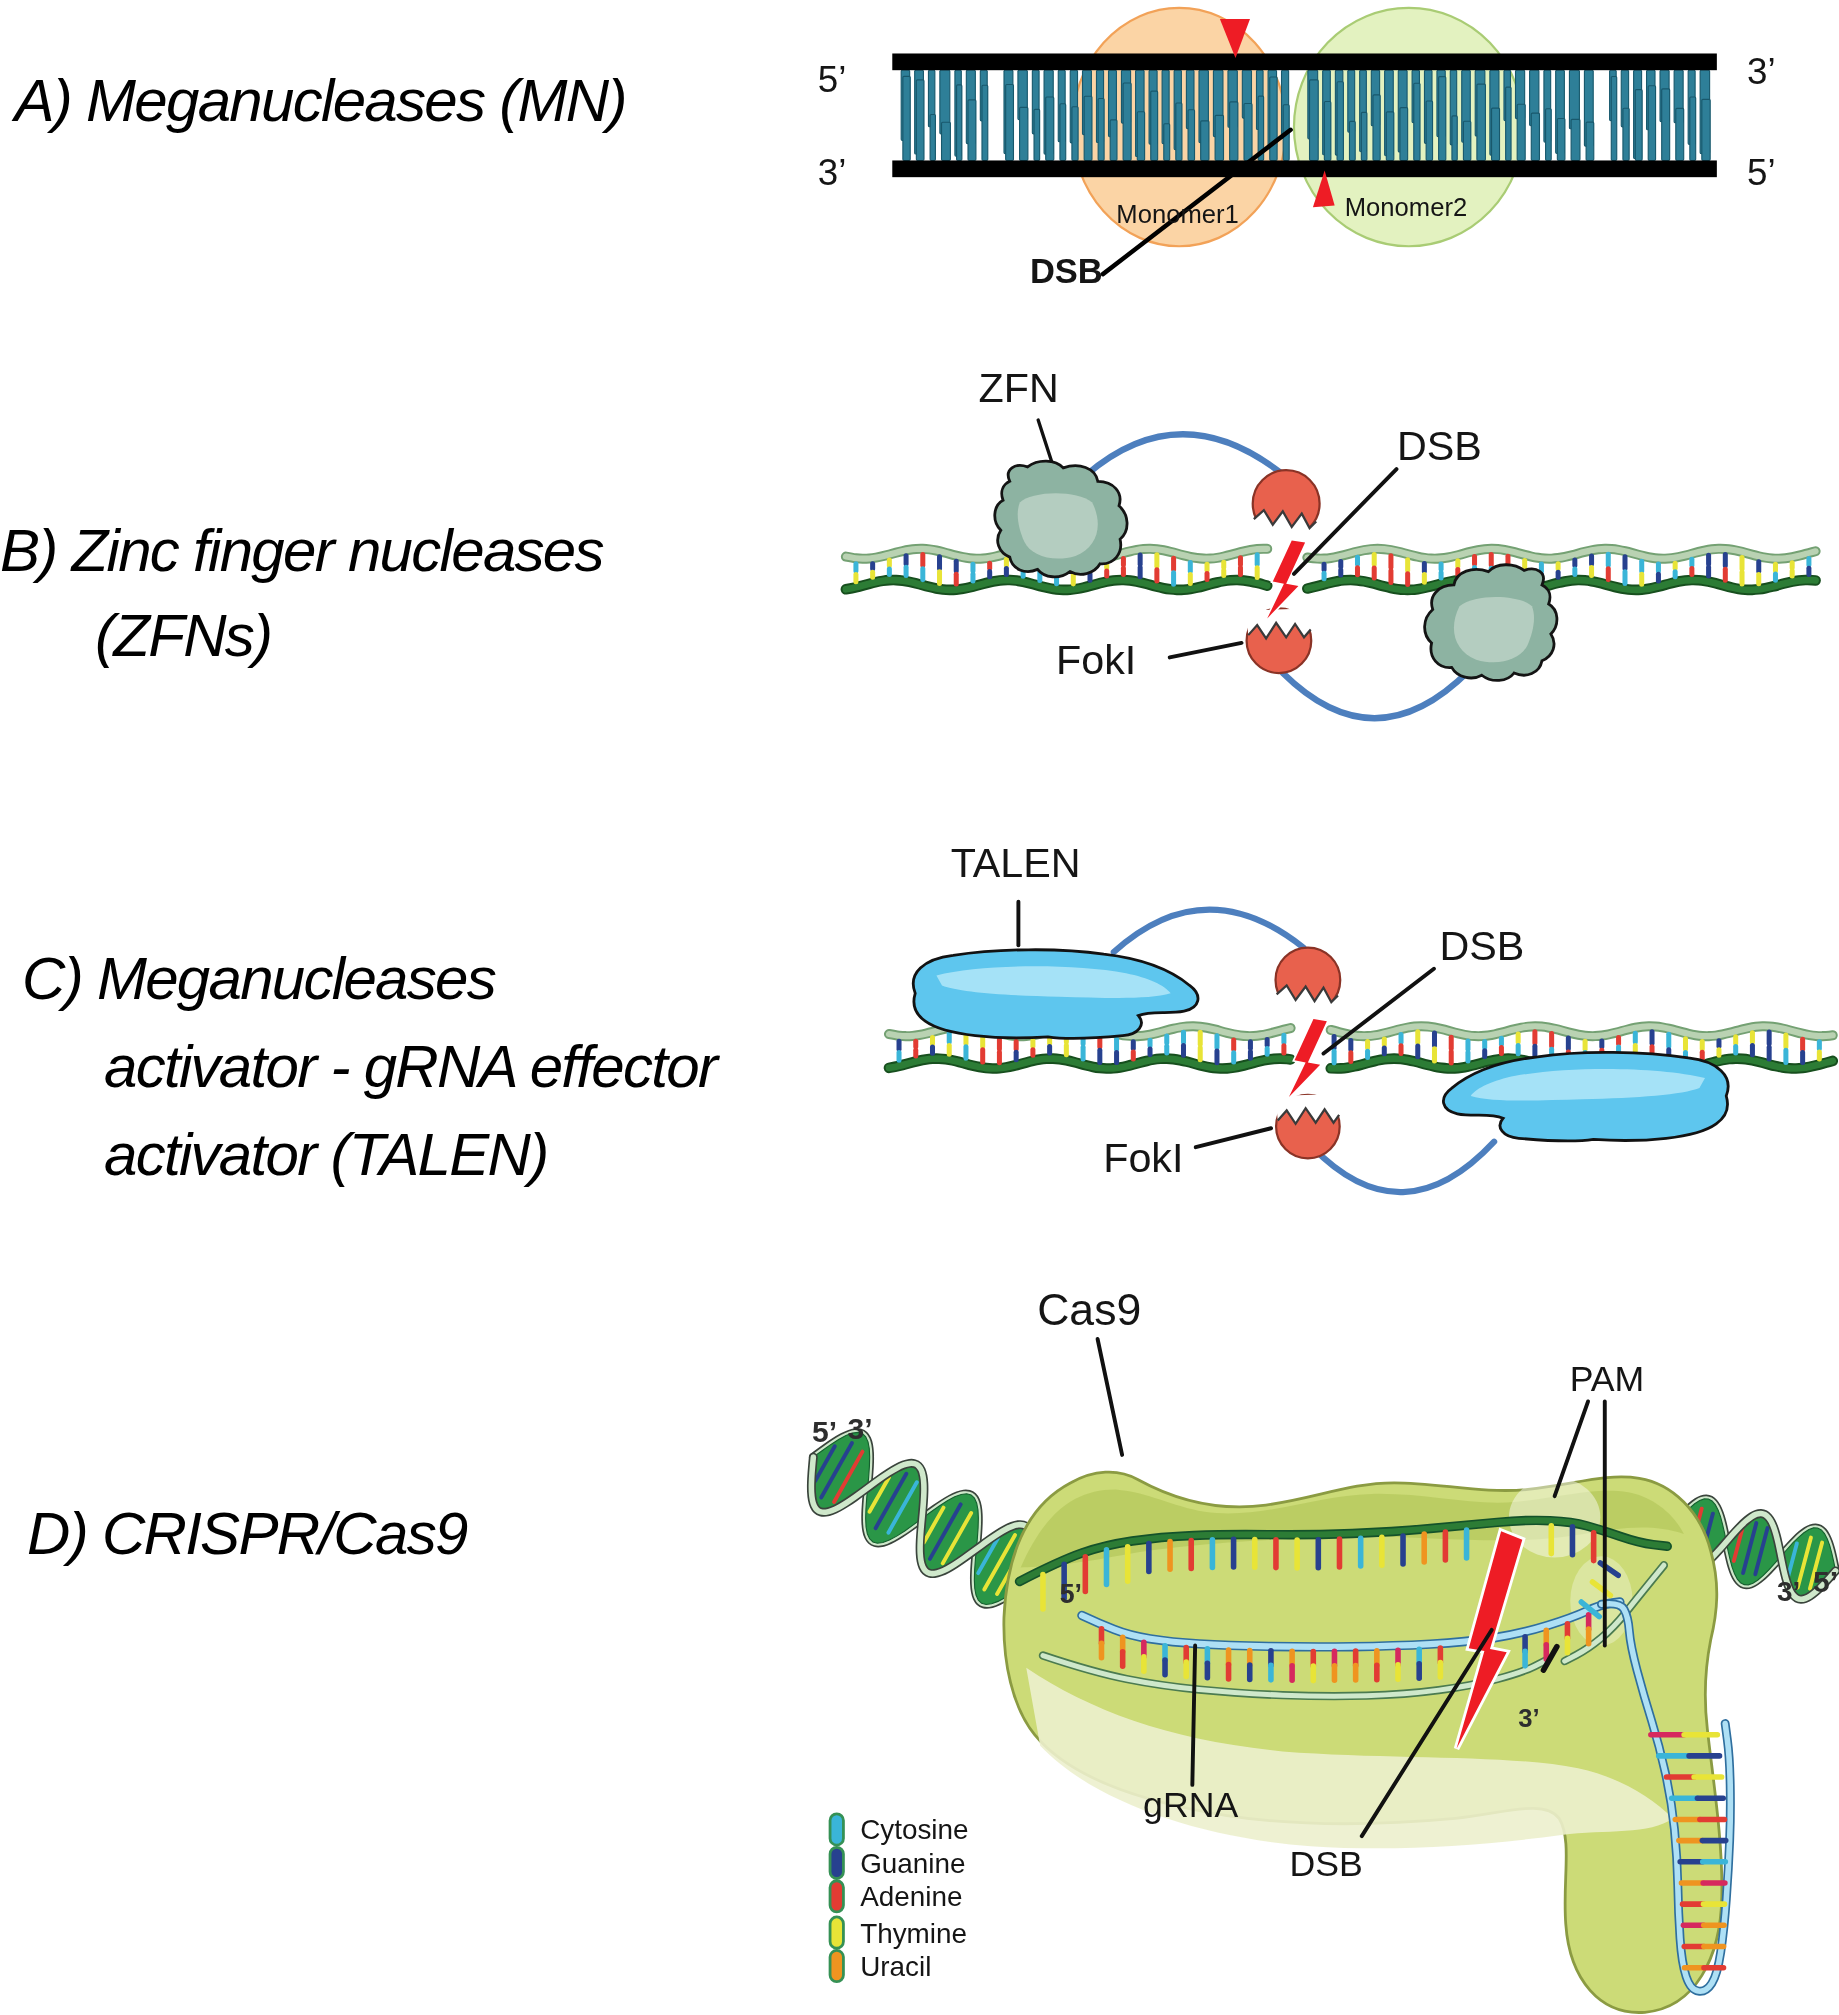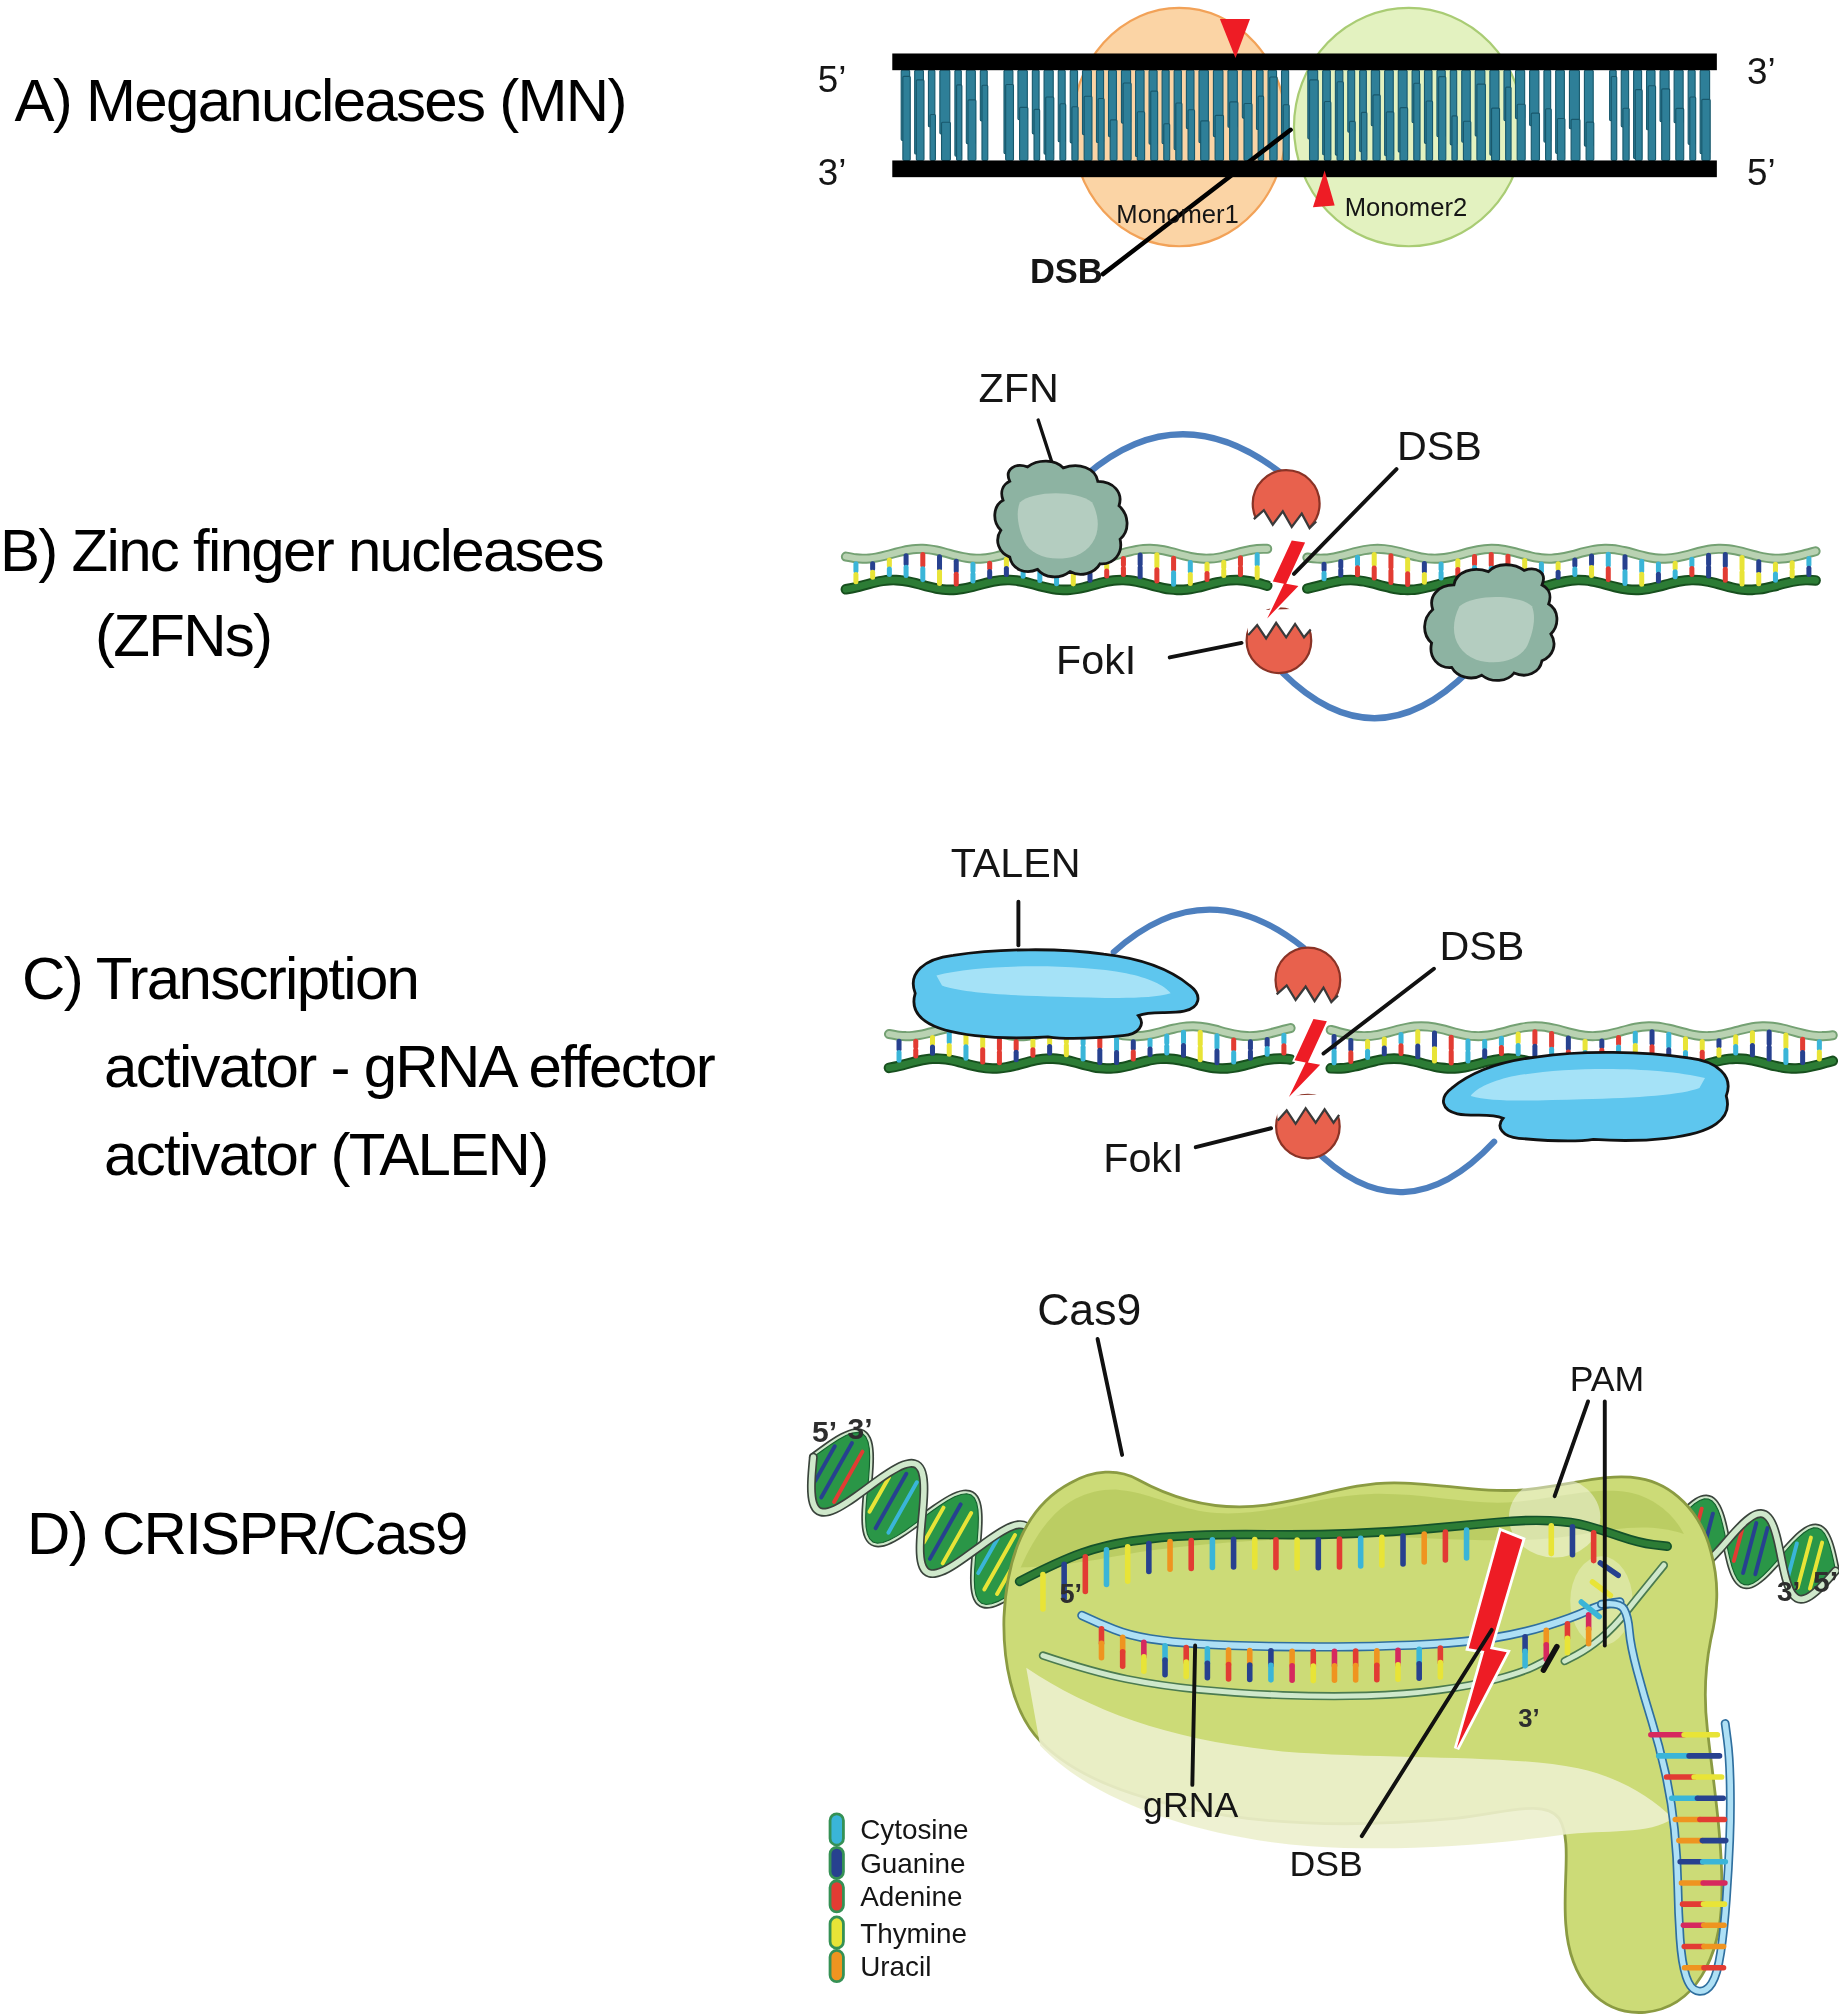--- a/index.html
+++ b/index.html
@@ -1,32 +1,32 @@
 <!DOCTYPE html>
 <html style="font-size:9px"><head>
 <meta charset="utf-8">
 <style>
   html,body{margin:0;padding:0}
   body{width:1840px;height:2015px;background:#ffffff;position:relative;overflow:hidden;
        font-family:"Liberation Sans",sans-serif;}
-  .pt{position:absolute;font-size:60px;letter-spacing:-1.7px;color:#000;white-space:nowrap;}
+  .pt{position:absolute;font-size:60px;letter-spacing:-1.7px;color:#000;white-space:nowrap;font-style:italic;}
   svg{position:absolute;display:block}
   svg text{font-family:"Liberation Sans",sans-serif;fill:#151515}
   .lbl{font-size:74px}
   .small-end{font-weight:bold;fill:#2e2e2e}
 </style>
 </head>
 <body>
 
 <div class="pt" style="left:14.5px;top:66px">A) Meganucleases (MN)</div>
 
 <div class="pt" style="left:0;top:516px">B) Zinc finger nucleases</div>
 <div class="pt" style="left:95px;top:601px">(ZFNs)</div>
 
-<div class="pt" style="left:22px;top:944px">C) Transcription</div>
+<div class="pt" style="left:22px;top:944px">C) Meganucleases</div>
 <div class="pt" style="left:104px;top:1032px">activator - gRNA effector</div>
 <div class="pt" style="left:104px;top:1120px">activator (TALEN)</div>
 
 <div class="pt" style="left:27px;top:1499px">D) CRISPR/Cas9</div>
 
 <svg id="svgA" style="left:797px;top:0px" width="1043" height="312" viewBox="0 0 1870 560">
   <ellipse cx="685" cy="228" rx="192" ry="214" fill="#fbd4a5" stroke="#f2a258" stroke-width="4"></ellipse>
   <ellipse cx="1097" cy="228" rx="206" ry="214" fill="#e3f2c0" stroke="#a9cc74" stroke-width="4"></ellipse>
   <g id="aRungs">
       <rect x="186.0" y="126" width="15.2" height="126.1" rx="2" fill="#2e7f98" stroke="#18586c" stroke-width="2"></rect>

